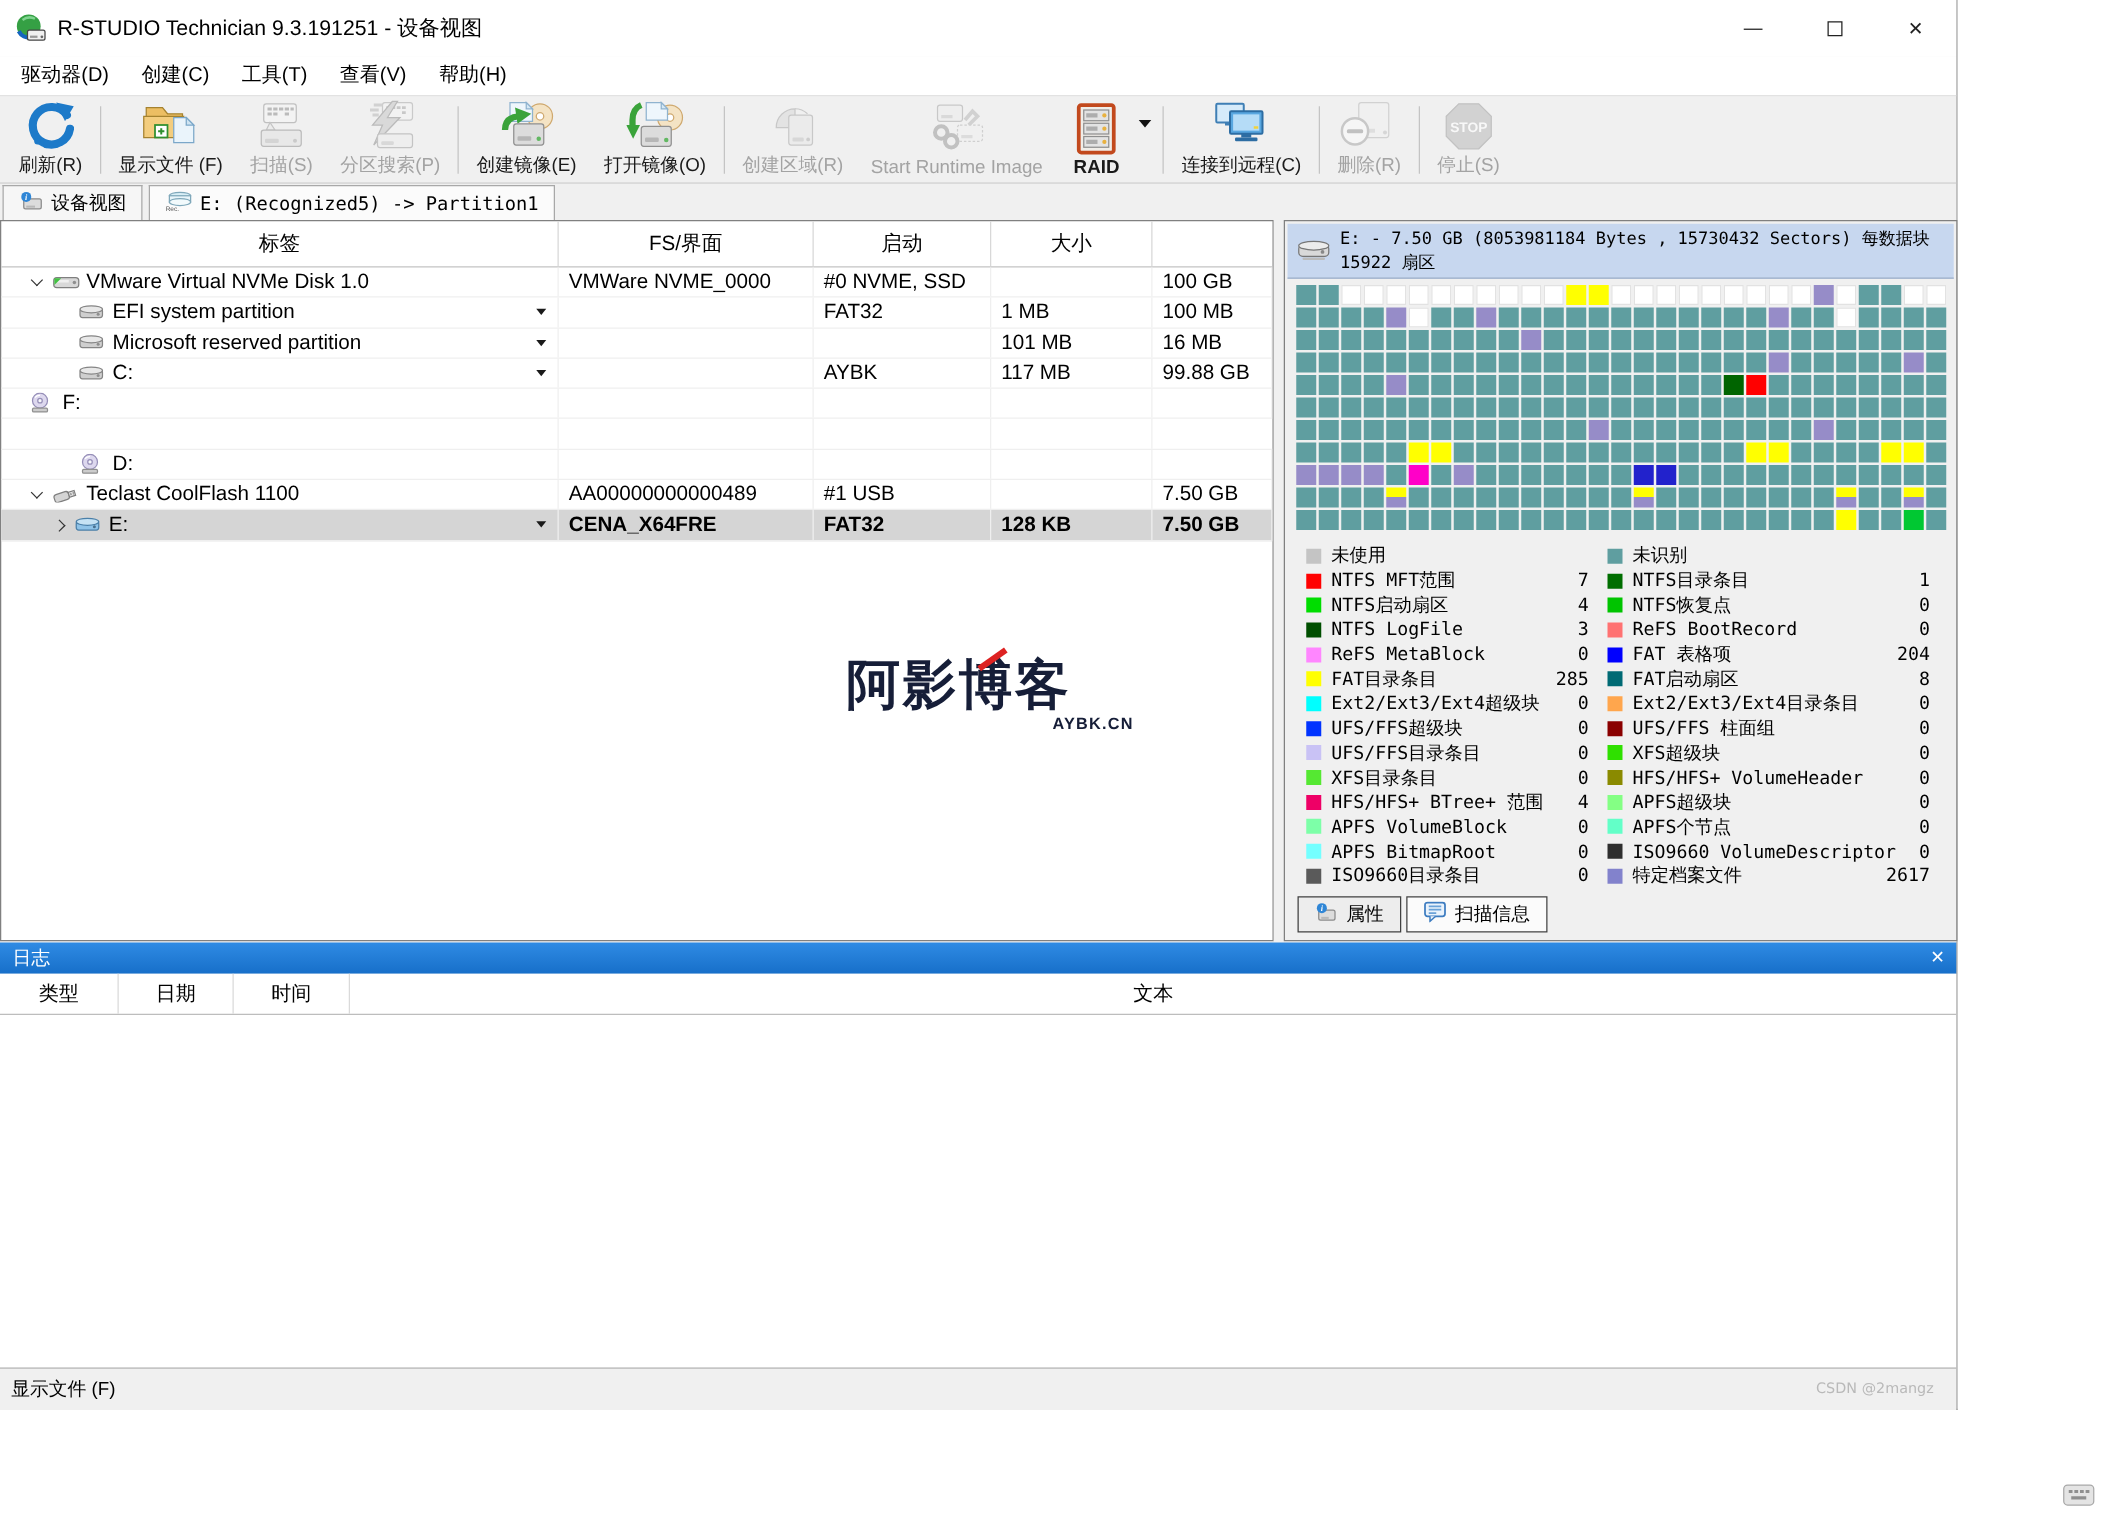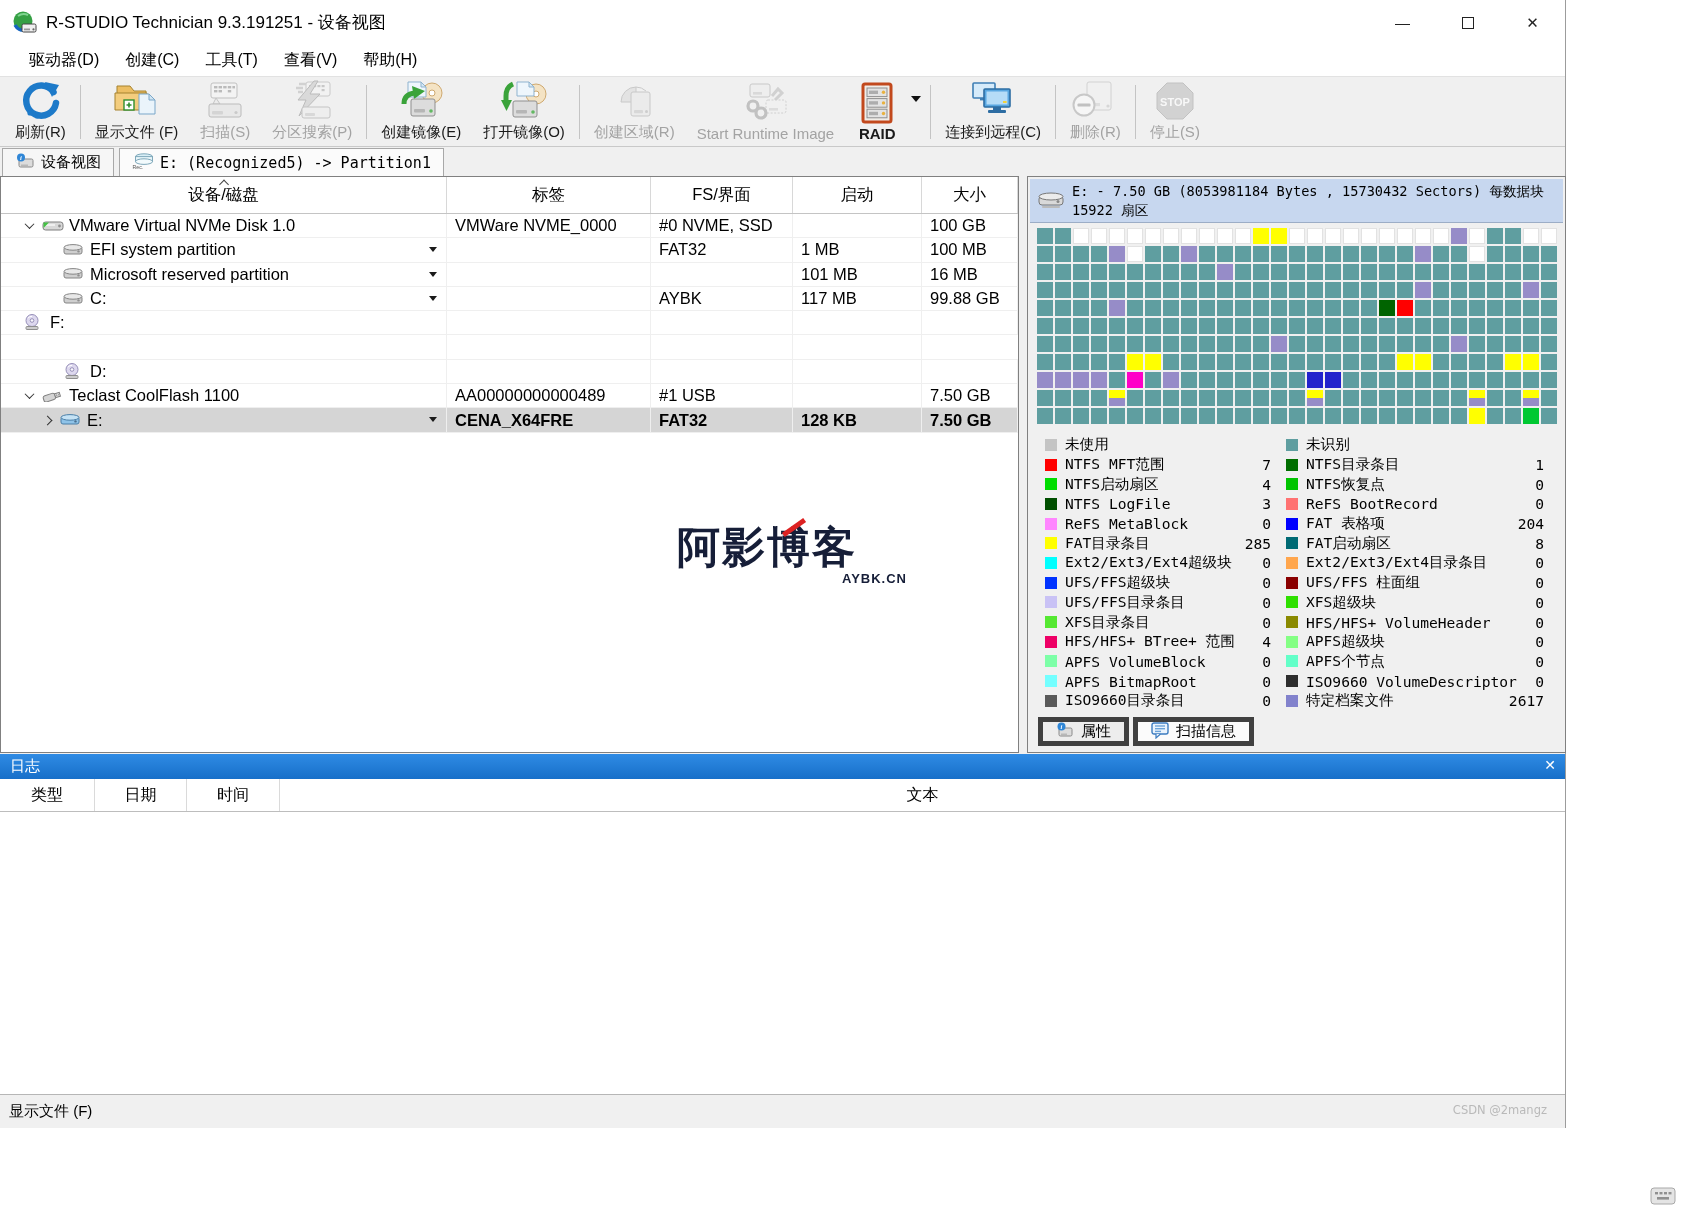--- a/index.html
+++ b/index.html
@@ -7,21 +7,21 @@
   .canvas{position:relative;width:1689px;height:1212px;background:#fff;font-family:"Liberation Sans",sans-serif;color:#000;overflow:hidden;}
   .window{position:absolute;left:0;top:0;width:1566px;height:1128px;background:#f0f0f0;border-right:1px solid #9c9c9c;border-bottom:1px solid #9c9c9c;}
   
   .titlebar{position:absolute;left:0;top:0;width:100%;height:45px;background:#fff;display:flex;align-items:center;padding-left:12px;}
   .titlebar .applogo{width:26px;height:24px;margin-right:8px;flex:none;}
   .titlebar .title{font-size:17px;}
   .winbtns{position:absolute;right:0;top:0;height:45px;display:flex;}
   .winbtn{width:65px;height:45px;display:flex;align-items:center;justify-content:center;font-size:15px;color:#222;}
   .winbtn .maxbox{width:12px;height:12px;border:1.4px solid #222;display:inline-block;}
   
-  .menubar{position:absolute;left:0;top:45px;width:100%;height:31px;background:#fff;display:flex;align-items:center;padding-left:16px;font-size:16px;}
+  .menubar{position:absolute;left:0;top:45px;width:100%;height:31px;background:#fff;display:flex;align-items:center;padding-left:4px;font-size:16px;}
   .mitem{padding:3px 13px;}
   
   .toolbar{position:absolute;left:0;top:76px;width:100%;height:71px;background:#f0f0f0;border-top:1px solid #e2e2e2;border-bottom:1px solid #c9c9c9;display:flex;align-items:stretch;padding:2px 0 1px 4px;}
   .tbtn{display:flex;flex-direction:column;align-items:center;justify-content:flex-end;padding:1px 11px 3px;white-space:nowrap;}
   .tbtn .ic{height:44px;display:flex;align-items:flex-end;}
   .tbtn .lb{font-size:15px;margin-top:1px;color:#1a1a1a;}
   .tbtn.disabled .lb{color:#a3a3a3;}
   .tbtn.disabled svg{filter:grayscale(1) opacity(.55);}
   .tsep{width:1px;background:#c4c4c4;margin:6px 3px;}
   .raidwrap{display:flex;align-items:center;font-weight:bold;}
@@ -60,21 +60,21 @@
   .maprow{display:flex;height:18px;}
   .mcell{width:16px;height:16px;margin:1px;}
   .mcell.empty{border:1px solid #e2e2e2;background:#fff;}
   .legend{position:absolute;top:258px;font-family:"DejaVu Sans Mono",monospace;font-size:14.6px;}
   .legend.left{left:17px;width:226px;}
   .legend.right{left:258px;width:258px;}
   .lrow{display:flex;align-items:center;height:19.7px;white-space:nowrap;}
   .lbox{flex:none;width:12px;height:12px;margin-right:8px;}
   .lcount{margin-left:auto;}
   .scan-tabs{position:absolute;left:10px;bottom:6px;display:flex;}
-  .stab{display:flex;align-items:center;gap:6px;height:29px;padding:0 13px;border:5px solid #404040;background:#ededed;font-size:15px;margin-right:4px;}
+  .stab{display:flex;align-items:center;gap:6px;height:29px;padding:0 13px;border:1px solid #404040;background:#ededed;font-size:15px;margin-right:4px;}
   .stab.active{background:#fbfbfb;}
   
   .log-titlebar{position:absolute;left:0;top:754px;width:100%;height:25px;background:linear-gradient(#2f8be4,#176fc9);color:#fff;display:flex;align-items:center;padding-left:10px;font-size:15px;}
   .log-close{position:absolute;right:9px;top:3px;font-size:14px;color:#fff;}
   .log-header{position:absolute;left:0;top:779px;width:100%;height:33px;background:#fff;border-bottom:1px solid #bdbdbd;display:flex;font-size:16px;}
   .lh{display:flex;align-items:center;justify-content:center;border-right:1px solid #dadada;}
   .log-body{position:absolute;left:0;top:812px;width:100%;height:282px;background:#fff;}
   .statusbar{position:absolute;left:0;top:1094px;width:100%;height:34px;background:#f0f0f0;border-top:1px solid #b6b6b6;display:flex;align-items:center;padding-left:9px;font-size:15px;}
   .csdn{position:absolute;right:18px;top:8px;font-size:11.5px;color:#b9b9b9;font-family:"DejaVu Sans",sans-serif;}
   .artifact-strip{position:absolute;left:88px;top:0;width:56px;height:4px;background:#c9b6e6;}
@@ -328,24 +328,20 @@
               <text x="0.5" y="16.5" font-size="5.2" fill="#555" font-family="Liberation Sans,sans-serif">Rec.</text>
             </svg></span>
           <span>E: (Recognized5) -&gt; Partition1</span>
         </div>
       </div>
 
     <div class="main">
       <div class="device-pane">
         <div class="thead">
           <div class="th">
-              <span class="sortmark"></span>
-              <span>设备/磁盘</span>
-            </div>
-          <div class="th">
               <span>标签</span>
             </div>
           <div class="th">
               <span>FS/界面</span>
             </div>
           <div class="th">
               <span>启动</span>
             </div>
           <div class="th">
               <span>大小</span>

